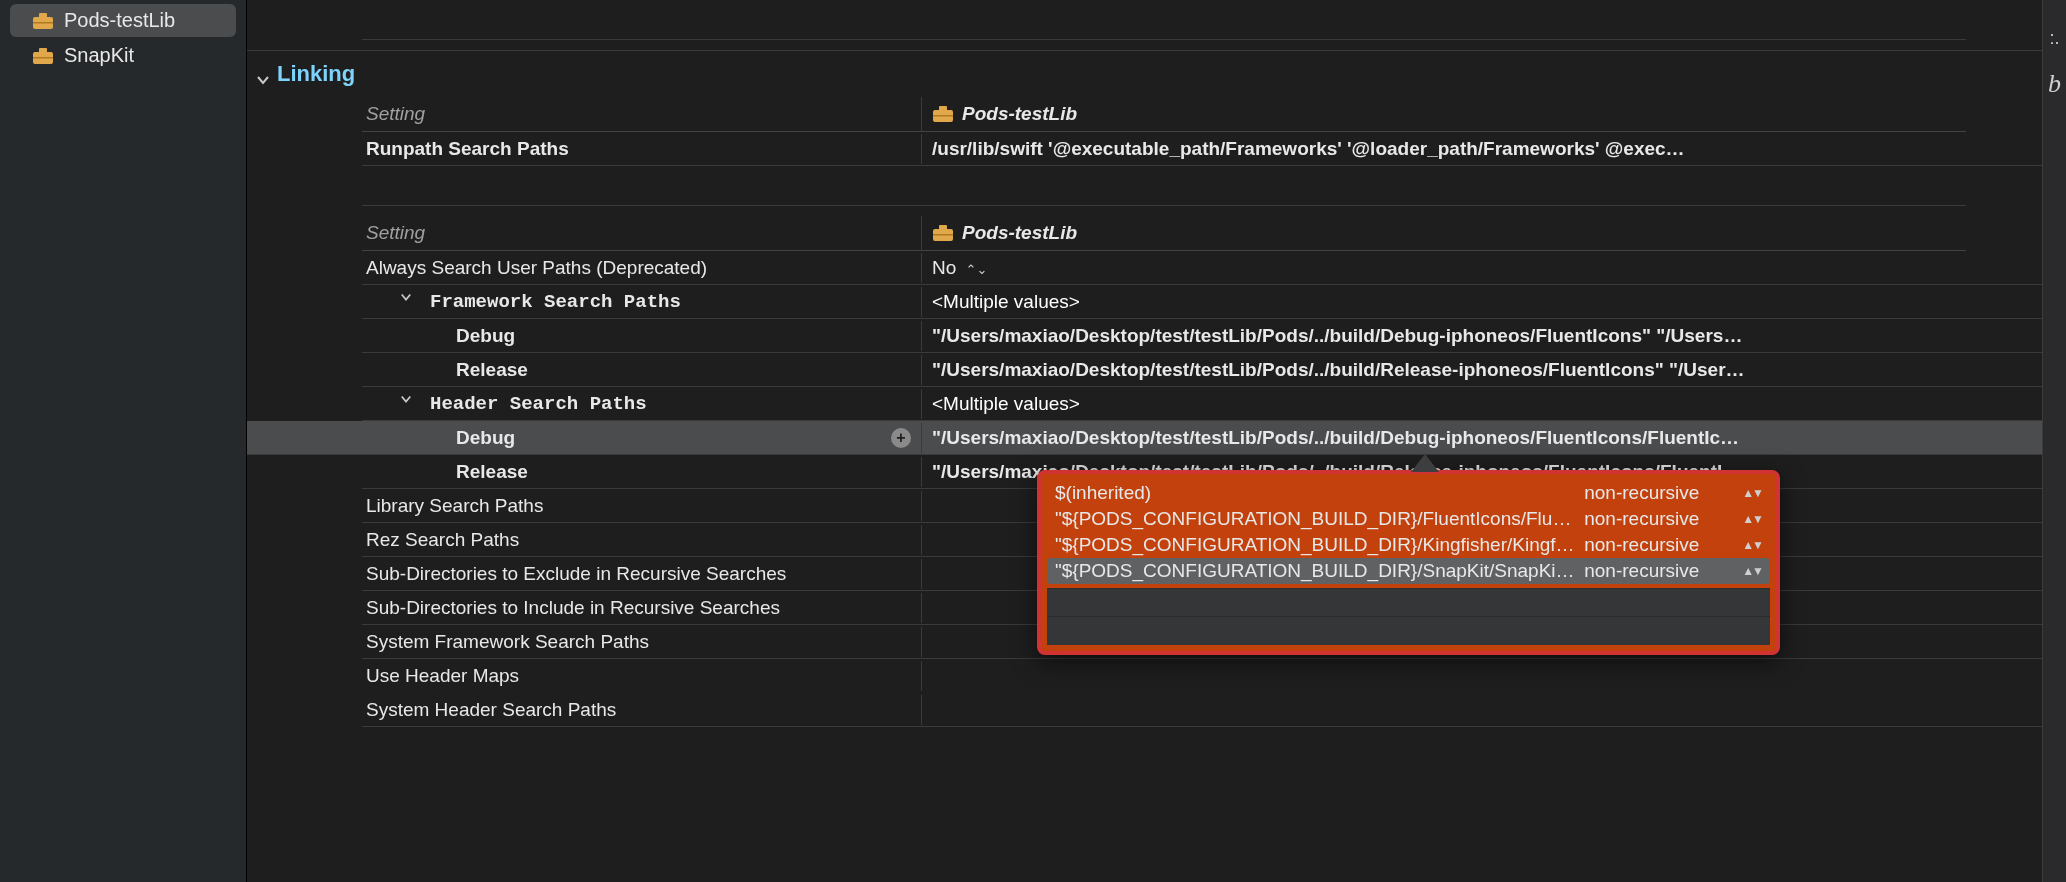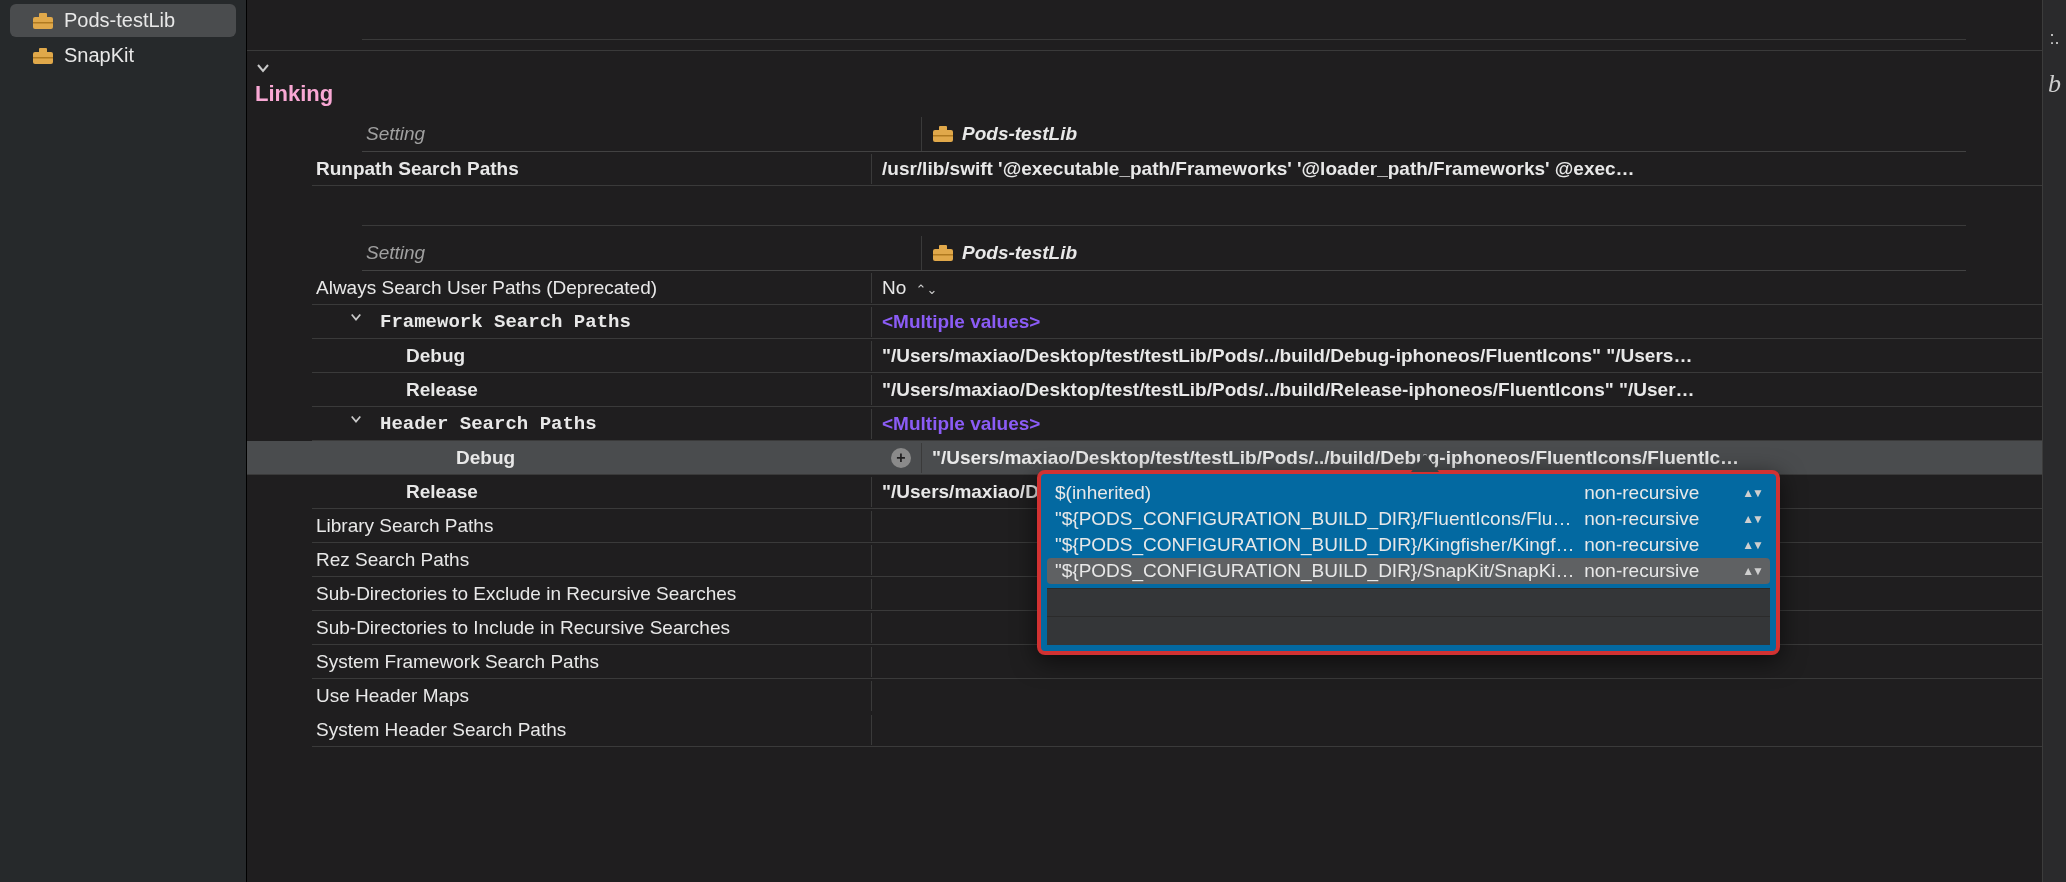--- a/index.html
+++ b/index.html
@@ -37,29 +37,28 @@
   .main {
     flex: 1;
     position: relative;
     overflow: hidden;
     padding-left: 0;
     padding-top: 0;
   }
   .section { margin-top: 10px; }
   .section-header {
     display: flex;
-    align-items: flex-start;
+    align-items: flex-end;
     gap: 6px;
     padding: 10px 0 10px 8px;
     border-top: 1px solid #3a3a3a;
     margin-left: 0;
     font-weight: 700;
     font-size: 22px;
-    color: #f9a8d4;
-    flex-direction: column;
+    color: #7dd3fc;
   }
   .disclosure { display:inline-flex; width:16px; justify-content:center; color:#c9c9c9; cursor: default;}
   .col-headers {
     display: flex;
     border-bottom: 1px solid #424242;
     margin-left: 115px;
     margin-right: 100px;
     font-style: italic;
   }
   .col-headers .col-left {
@@ -72,21 +71,21 @@
     flex: 1;
     padding: 6px 0 6px 10px;
     display: flex;
     align-items: center;
     gap: 8px;
     color: #e8e8e8;
     font-weight: 700;
   }
   .row {
     display: flex;
-    margin-left: 65px;
+    margin-left: 115px;
     margin-right: 0;
     border-bottom: 1px solid #3a3a3a;
     min-height: 34px;
     align-items: center;
   }
   .row.selected-row { background: #4a4c4e; margin-left:0; padding-left:115px;}
   .row .label {
     width: 560px;
     padding: 4px 0 4px 4px;
     font-weight: 700;
@@ -101,21 +100,21 @@
   .row .label .indent2 { padding-left: 90px; }
   .row .value {
     flex: 1;
     padding: 4px 10px;
     color: #e8e8e8;
     font-weight: 700;
     white-space: nowrap;
     overflow: hidden;
     text-overflow: ellipsis;
   }
-  .row .value.multiple { font-weight: 700; color: #8b5cf6; }
+  .row .value.multiple { font-weight: 400; color: #ffffff; }
   .select-indicator { font-size: 13px; color:#cfcfcf; margin-left:4px;}
   .plus-circle {
     display:inline-flex; align-items:center; justify-content:center;
     width:20px; height:20px; border-radius:50%;
     background:#8a8a8a; color:#1f1e1f; font-weight:700; font-size:16px;
     margin-left:auto; margin-right:10px;
   }
   .blank-row { height:40px; border-bottom:1px solid #3a3a3a; margin-left:115px; margin-right:100px;}
   .right-gutter {
     position:absolute; right:0; top:0; bottom:0; width:24px;
@@ -124,21 +123,21 @@
   }
 
   
   .popover {
     position: absolute;
     left: 790px;
     top: 470px;
     width: 743px;
     border: 4px solid #d13232;
     border-radius: 8px;
-    background: #0369a1;
+    background: #c2410c;
     box-shadow: 0 6px 24px rgba(0,0,0,.6);
     padding: 6px 6px 6px 6px;
   }
   .popover:before {
     content:"";
     position:absolute;
     top:-20px; left:370px;
     border-left:14px solid transparent;
     border-right:14px solid transparent;
     border-bottom:18px solid #3c3e40;

